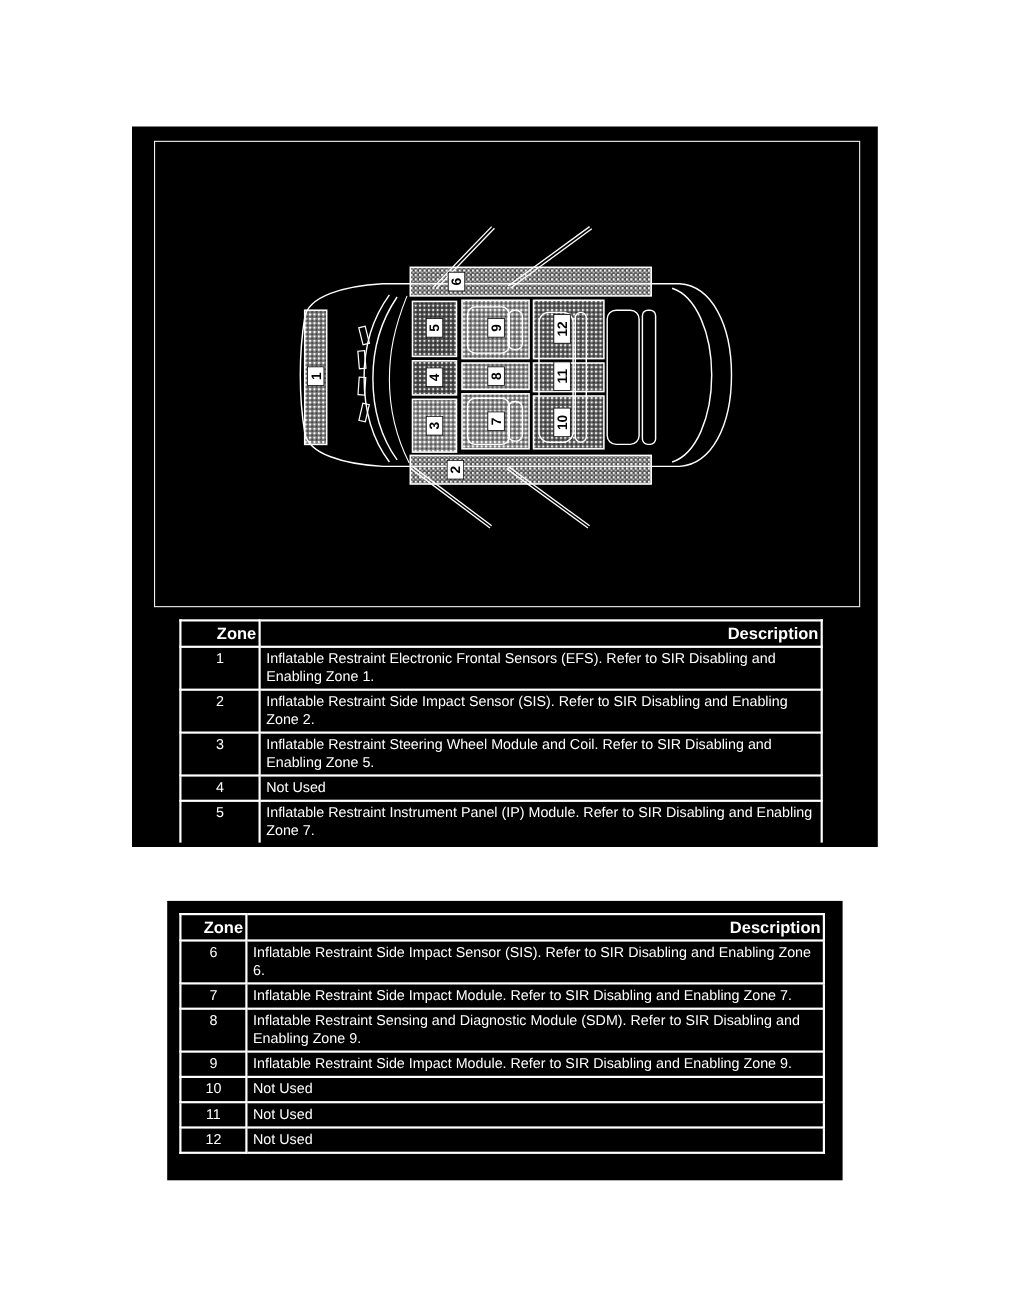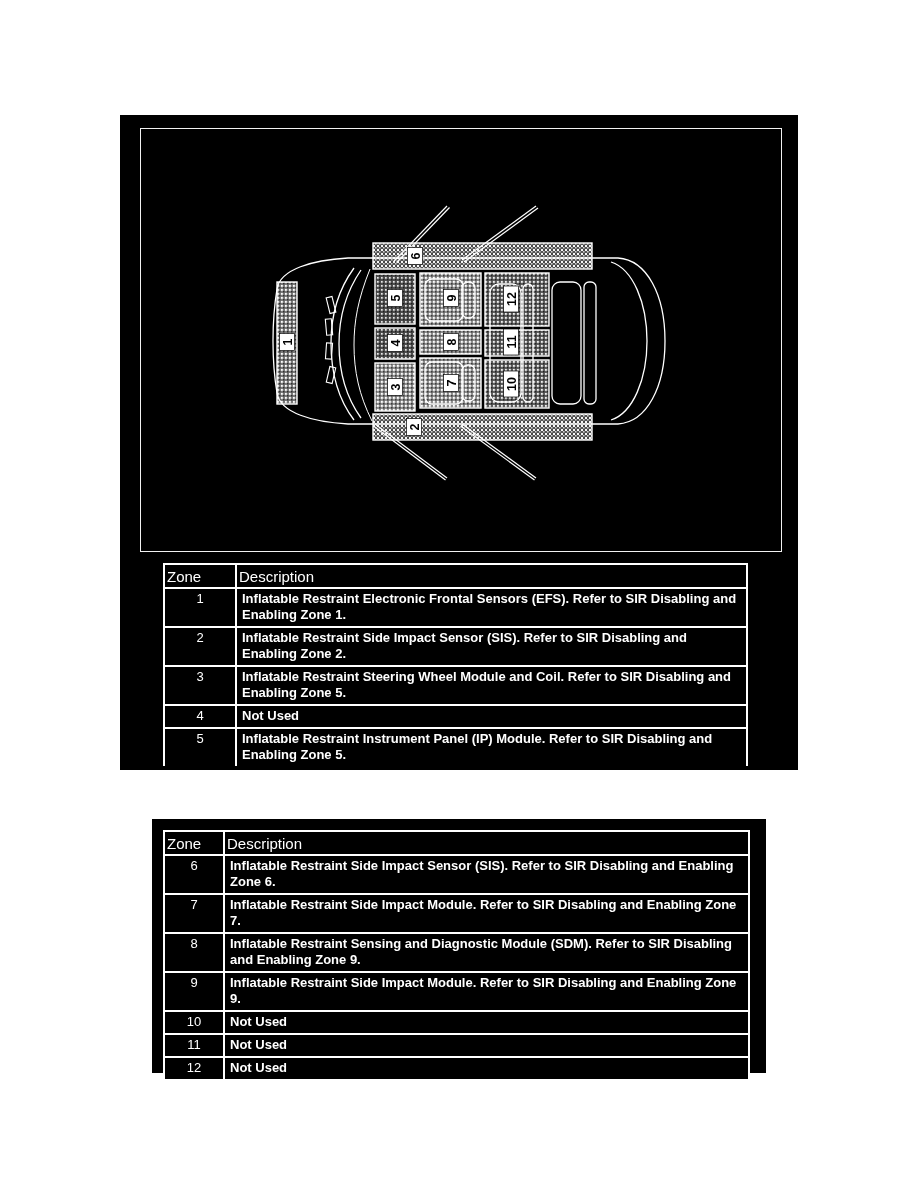--- a/index.html
+++ b/index.html
@@ -21,26 +21,26 @@
   table.ztable{
     position:absolute;
     border-collapse:collapse;
     table-layout:fixed;
     background:#000;color:#fff;
   }
   #table1{left:43px;top:448px;width:585px;}
   #table2{left:11px;top:11px;width:587px;}
   .ztable th,.ztable td{border:2px solid #fff;overflow:hidden;}
   .ztable th{
-    font-size:15px;font-weight:normal;text-align:left;
+    font-size:15px;font-weight:bold;text-align:right;
     height:20px;padding:1px 2px;margin-top:36px;
   }
   .ztable td{font-size:13px;line-height:16px;vertical-align:top;}
   td.zone-cell{text-align:center;padding:2px 2px 1px 2px;}
-  td.desc-cell{padding:2px 4px 3px 5px;font-weight:bold;}
+  td.desc-cell{padding:2px 4px 3px 5px;}
   #table1 col.col-zone{width:72px;}
   #table2 col.col-zone{width:60px;}
   
   #table1{border-bottom:0;}
   #table1 tr:last-child td{border-bottom:0;}
   svg text.zl{
     font-family:"Liberation Sans", sans-serif;
     font-size:12.5px;font-weight:bold;fill:#000;
   }
 </style>
@@ -209,21 +209,21 @@
         <tr>
           <td class="zone-cell">3</td>
           <td class="desc-cell">Inflatable Restraint Steering Wheel Module and Coil. Refer to SIR Disabling and Enabling Zone 5.</td>
         </tr>
         <tr>
           <td class="zone-cell">4</td>
           <td class="desc-cell">Not Used</td>
         </tr>
         <tr>
           <td class="zone-cell">5</td>
-          <td class="desc-cell">Inflatable Restraint Instrument Panel (IP) Module. Refer to SIR Disabling and Enabling Zone 5.</td>
+          <td class="desc-cell">Inflatable Restraint Instrument Panel (IP) Module. Refer to SIR Disabling and Enabling Zone 7.</td>
         </tr>
       </tbody>
   </table>
 </div>
 
 <div id="panel2" class="panel">
   <table id="table2" class="ztable">
     <colgroup>
         <col class="col-zone">
         <col class="col-desc">

